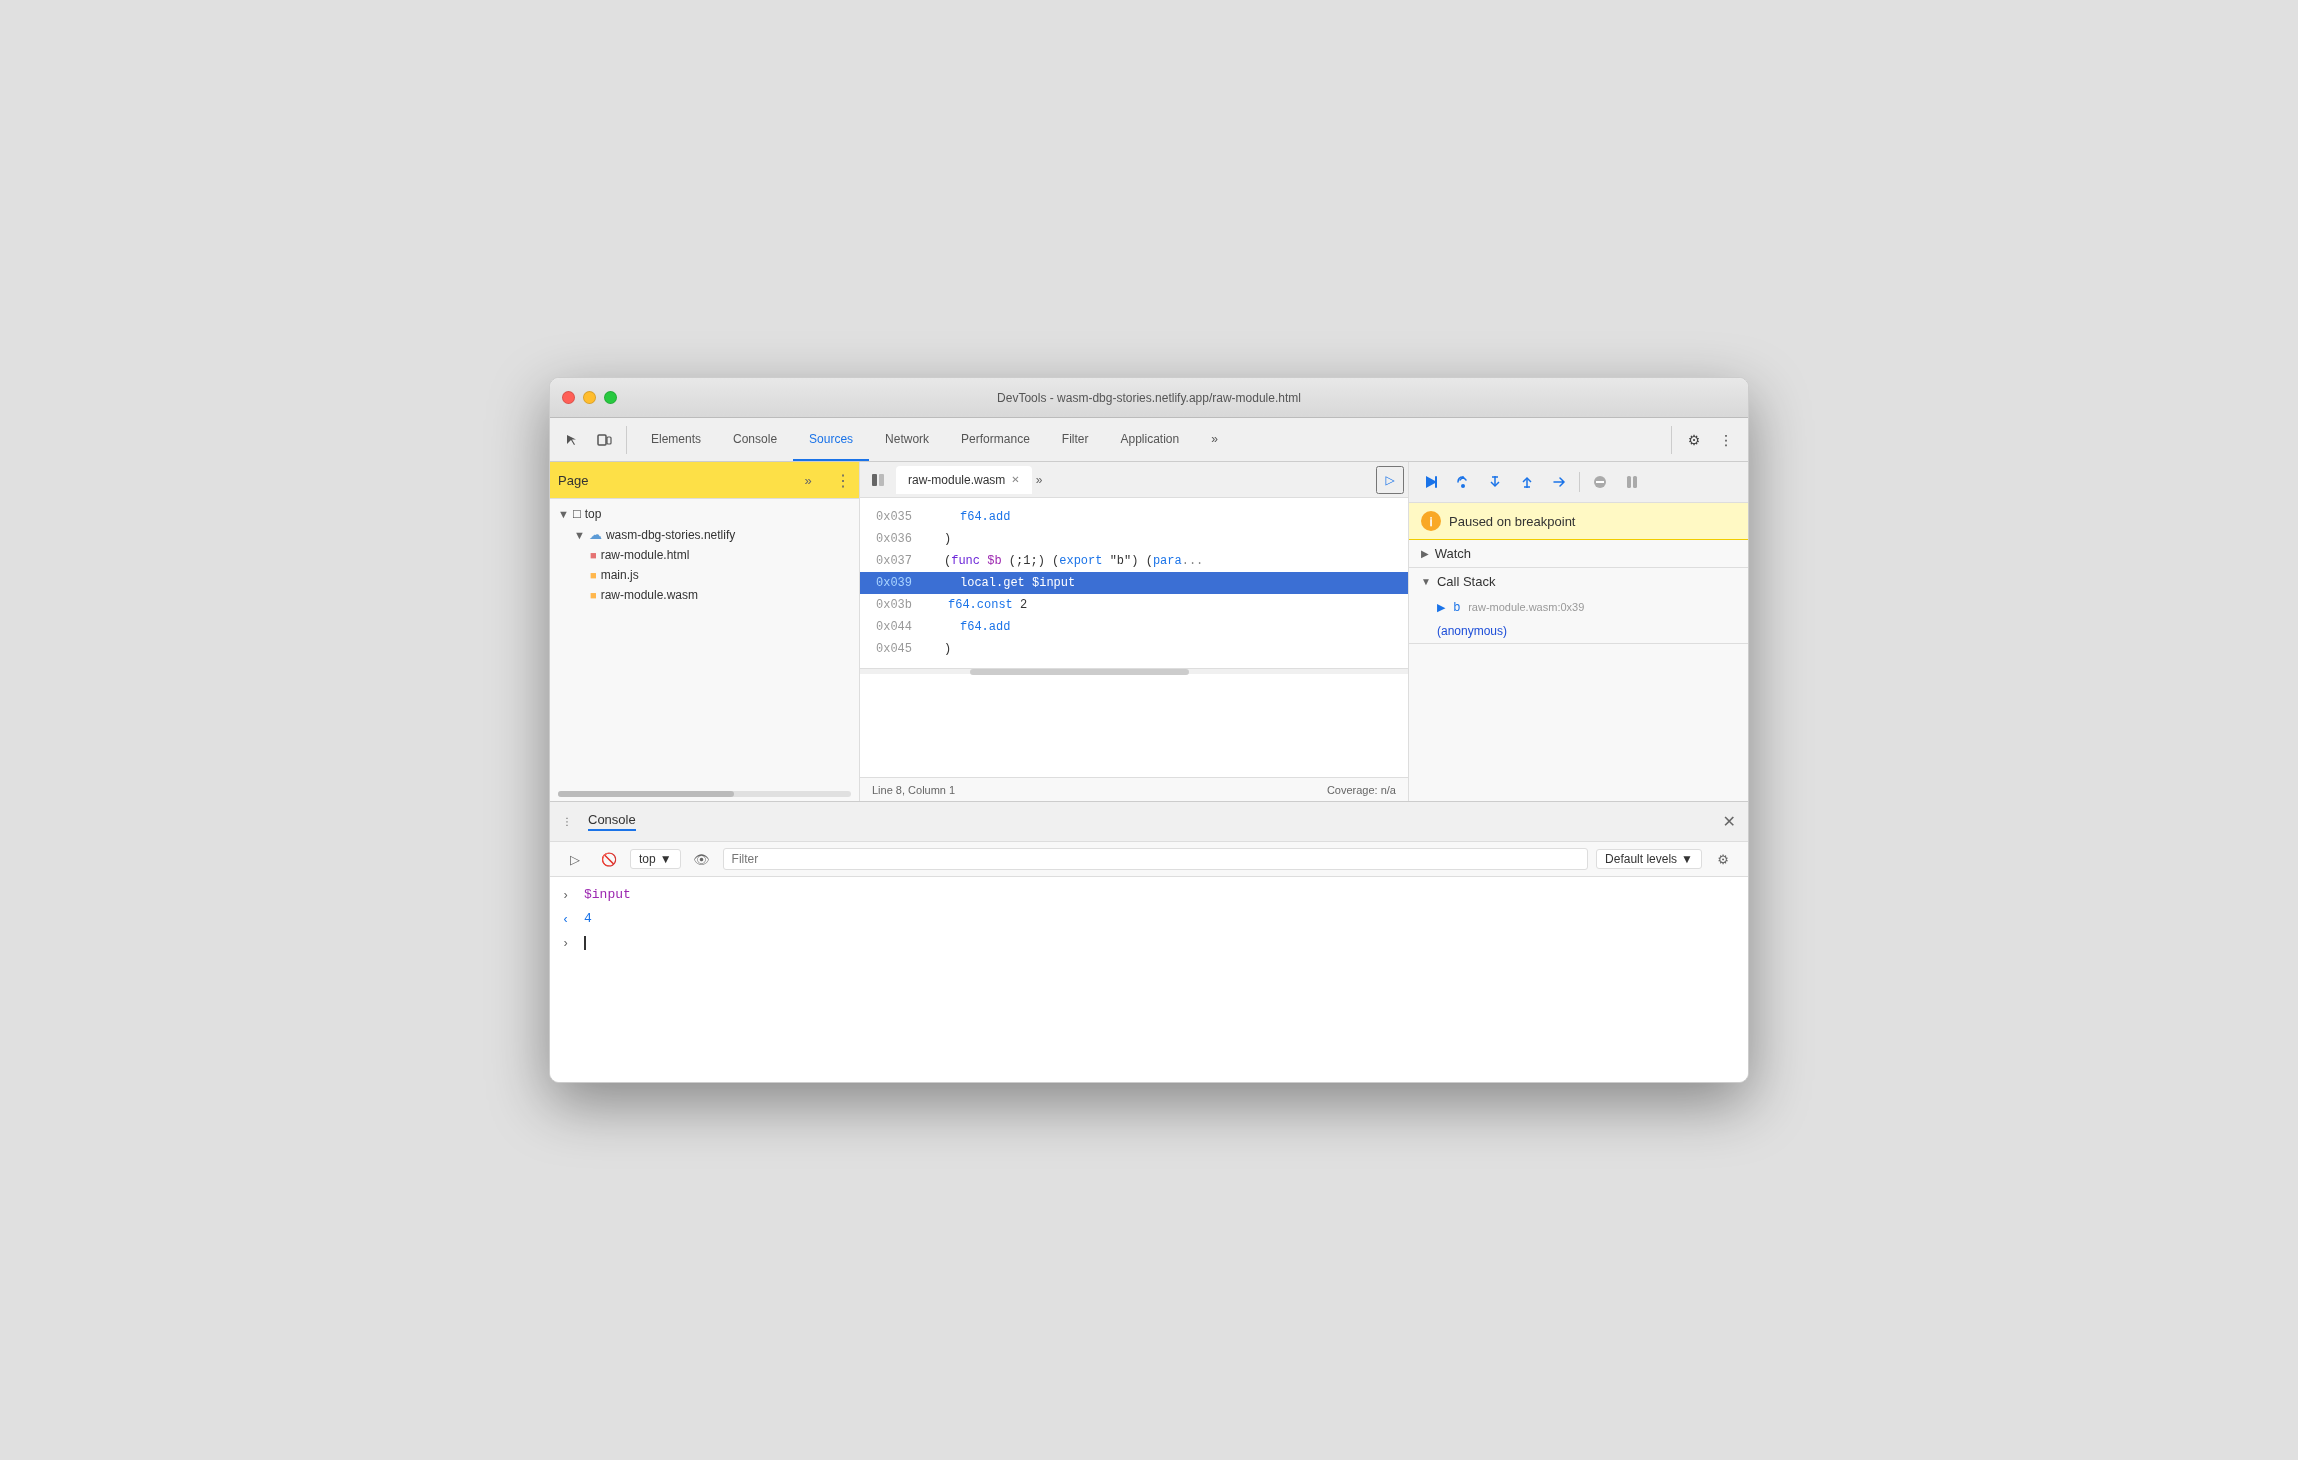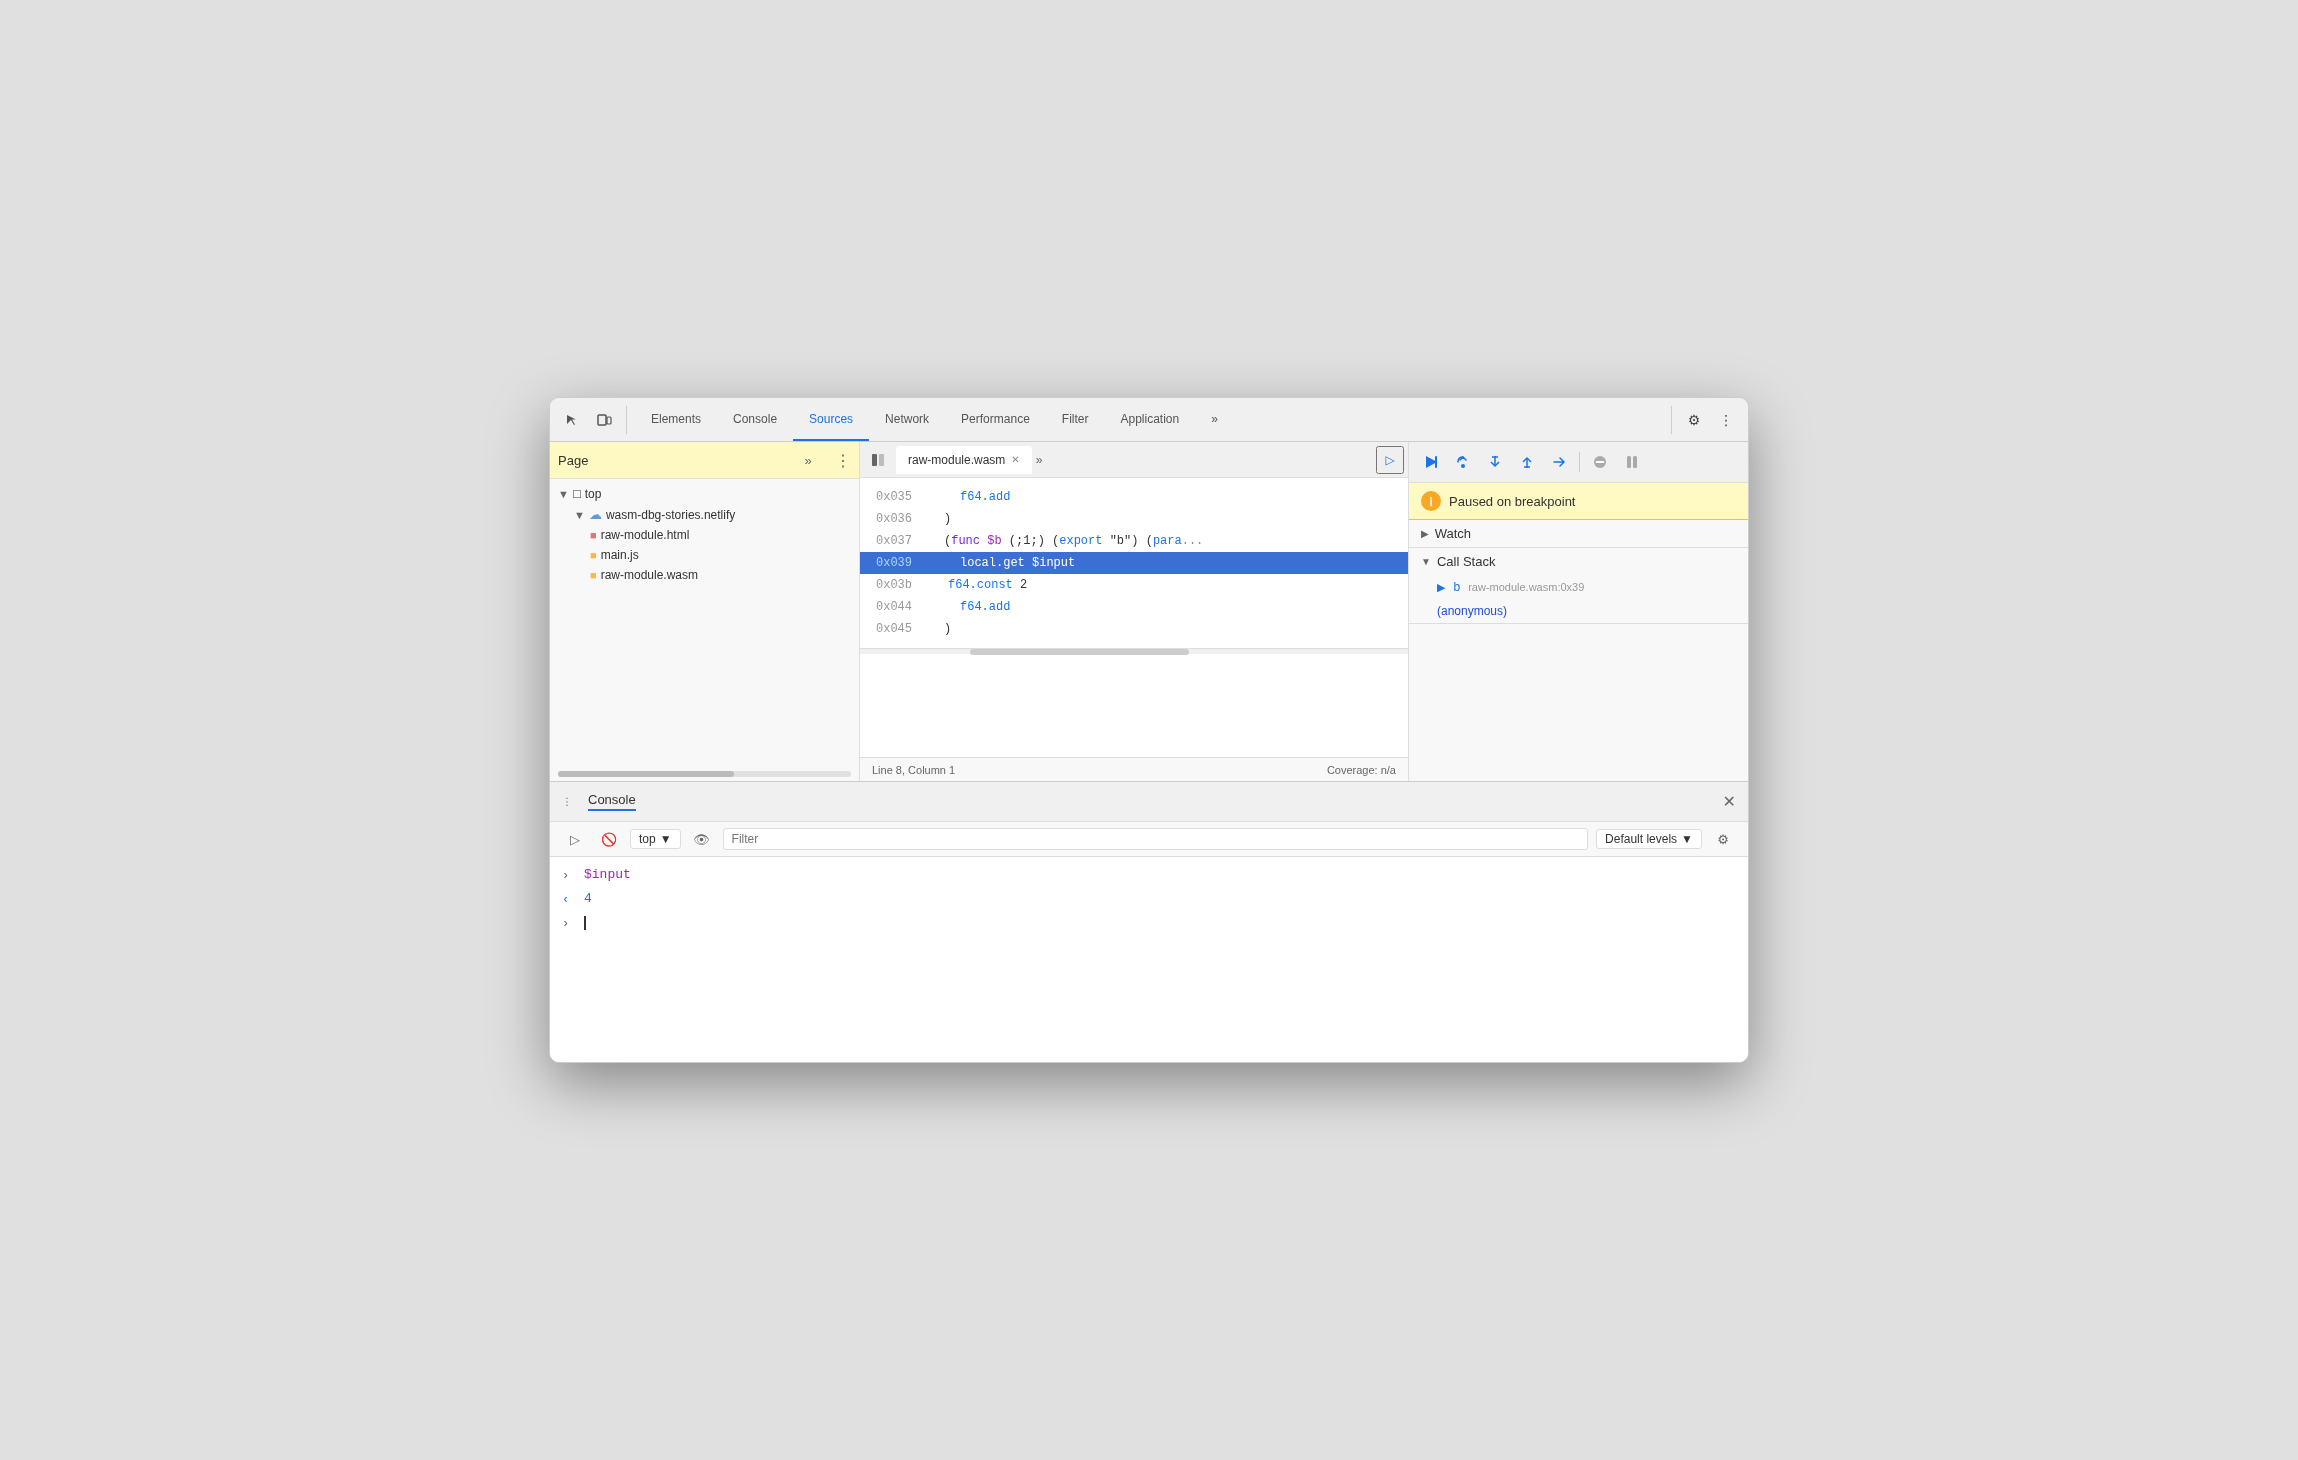--- a/index.html
+++ b/index.html
@@ -123,21 +123,21 @@
       border-right: 1px solid #ddd;
       display: flex;
       flex-direction: column;
       overflow: hidden;
     }
     .sidebar-header {
       display: flex;
       align-items: center;
       padding: 6px 8px;
       border-bottom: 1px solid #ddd;
-      background: #fef9c3;
+      background: #fde047;
       gap: 7px;
     }
     .sidebar-title {
       font-size: 13px;
       color: #333;
       font-weight: 500;
       flex: 1;
     }
     .sidebar-icon-btn {
       width: 24px;
@@ -525,20 +525,28 @@
     @keyframes blink {
       0%, 50% { opacity: 1; }
       51%, 100% { opacity: 0; }
     }
   </style>
 </head>
 <body>
 
 <div class="window">
 
+  <div class="title-bar">
+    <div class="traffic-lights">
+      <div class="traffic-light tl-red"></div>
+      <div class="traffic-light tl-yellow"></div>
+      <div class="traffic-light tl-green"></div>
+    </div>
+    <div class="title-bar-title">DevTools - wasm-dbg-stories.netlify.app/raw-module.html</div>
+  </div>
 
   <div class="top-toolbar">
     <div class="toolbar-icons">
       <button class="toolbar-icon-btn">
         <svg width="16" height="16" viewBox="0 0 16 16" fill="none">
           <path d="M3 3 L3 12 L7 8 L10 13 L11 12.5 L8 7.5 L12 7.5 Z" fill="#555"></path>
         </svg>
       </button>
       <button class="toolbar-icon-btn">
         <svg width="16" height="16" viewBox="0 0 16 16" fill="none">

